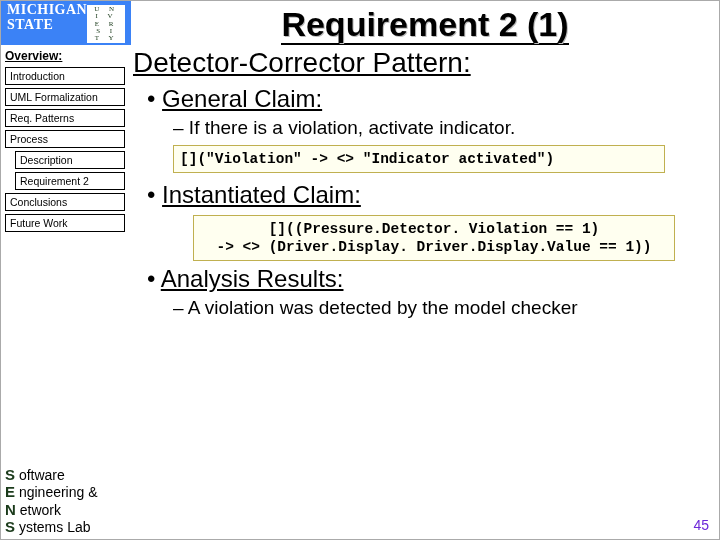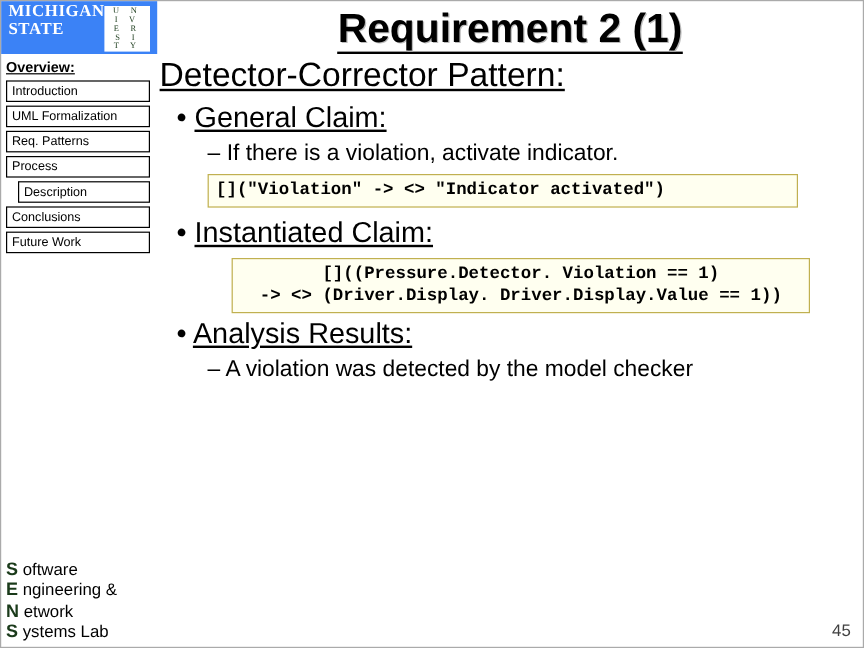--- a/index.html
+++ b/index.html
@@ -19,21 +19,21 @@
   .h1 { font-size: 28px; text-decoration: underline; margin-bottom: 6px; }
   .bullet1 { font-size: 24px; margin: 2px 0 2px 14px; }
   .bullet1 .ul { text-decoration: underline; }
   .bullet2 { font-size: 19px; margin: 4px 0 6px 40px; }
   .dash::before { content: "– "; }
   .dot::before { content: "• "; }
   .code-box { border: 1.5px solid #c0b050; background: #fffff0; padding: 4px 6px; margin: 4px 40px 8px 40px; font-family: "Courier New", monospace; font-size: 14.5px; font-weight: bold; line-height: 1.25; }
   .code-box.wide { margin: 6px 30px 4px 60px; text-align: center; }
   .footer { position: absolute; left: 4px; bottom: 4px; font-size: 14px; line-height: 1.15; }
   .footer b { font-weight: bold; color: #1a3a1a; font-size: 15px; }
-  .slidenum { position: absolute; right: 10px; bottom: 6px; font-size: 14px; color: #404040; }
+  .slidenum { position: absolute; right: 10px; bottom: 6px; font-size: 14px; color: #6d28d9; }
 </style>
 </head>
 <body>
 <div class="slide">
 
 <div class="title-row">
   <div class="logo">
     <span>MICHIGAN STATE</span>
     <span class="logo-sub">U N I V E R S I T Y</span>
   </div>
@@ -43,20 +43,21 @@
 </div>
 
 <div class="body-row">
   <div class="sidebar">
     <div class="overview-label">Overview:</div>
     <div class="nav-item">Introduction</div>
     <div class="nav-item">UML Formalization</div>
     <div class="nav-item">Req. Patterns</div>
     <div class="nav-item">Process</div>
     <div class="nav-item nav-sub">Description</div>
+    <div class="nav-item nav-sub">Requirement 2</div>
     <div class="nav-item">Conclusions</div>
     <div class="nav-item">Future Work</div>
   </div>
 
   <div class="content">
     <div class="h1">Detector-Corrector Pattern:</div>
     <div class="bullet1 dot"><span class="ul">General Claim:</span></div>
     <div class="bullet2 dash">If there is a violation, activate indicator.</div>
     <div class="code-box"><span>[]("Violation" -&gt; &lt;&gt; "Indicator activated")</span></div>
     <div class="bullet1 dot"><span class="ul">Instantiated Claim:</span></div>

